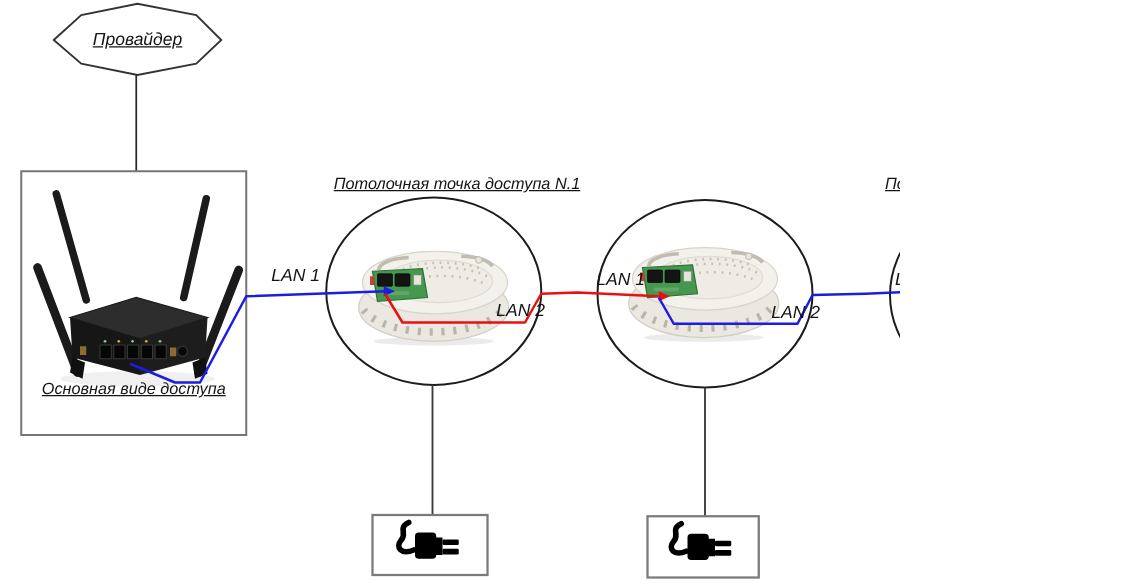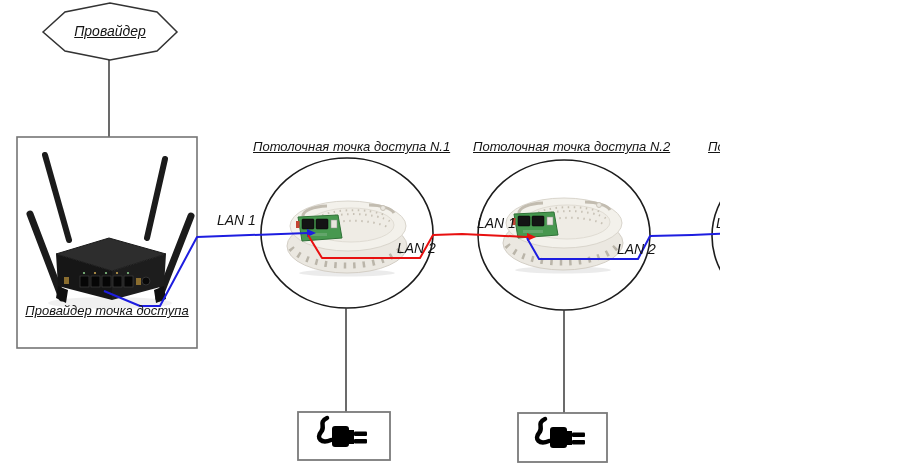--- a/index.html
+++ b/index.html
@@ -115,24 +115,23 @@
 
     <polyline points="308,235 322,258 420,258 433,235 462,234 527,237" fill="none" stroke="#e81010" stroke-width="2" stroke-linejoin="round"></polyline>
     <polygon points="536,237 527,233 527,241" fill="#e81010"></polygon>
 
     <polyline points="527,238 539,259 638,259 650,236 692,235 762,232" fill="none" stroke="#1d1de0" stroke-width="2" stroke-linejoin="round"></polyline>
     <polygon points="770,232 761,228 761,236" fill="#1d1de0"></polygon>
   </svg>
 
   <div class="lbl t14 center" style="left:60px;top:24px;width:100px;">Провайдер</div>
 
-  <div class="lbl t13 center" style="left:17px;top:304px;width:180px;">Провайдер точка доступа</div>
+  <div class="lbl t13 center" style="left:17px;top:304px;width:180px;">Основная виде доступа</div>
 
-  <div class="lbl t13" style="left:253px;top:140px;">Потолочная точка доступа N.1</div>
-  <div class="lbl t13" style="left:473px;top:140px;">Потолочная точка доступа N.2</div>
+  <div class="lbl t13" style="left:267px;top:140px;">Потолочная точка доступа N.1</div>
   <div class="lbl t13" style="left:708px;top:140px;">Потолочная точка доступа N.3</div>
 
   <div class="lan" style="left:201px;top:213px;">LAN 1</div>
   <div class="lan" style="left:381px;top:241px;">LAN 2</div>
   <div class="lan" style="left:461px;top:216px;">LAN 1</div>
   <div class="lan" style="left:601px;top:242px;">LAN 2</div>
   <div class="lan" style="left:700px;top:216px;">LAN 1</div>
 
 </div>
 

